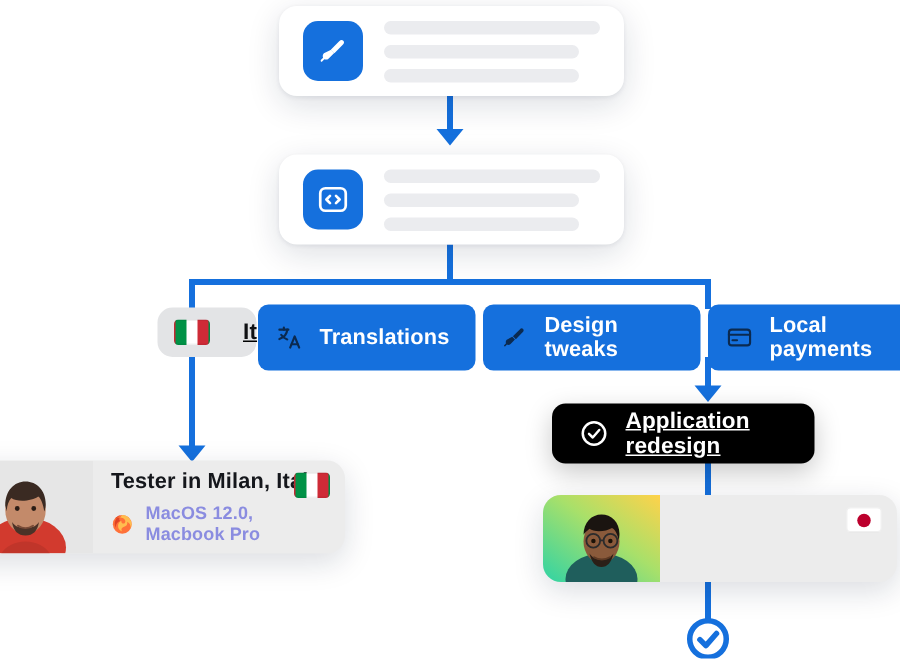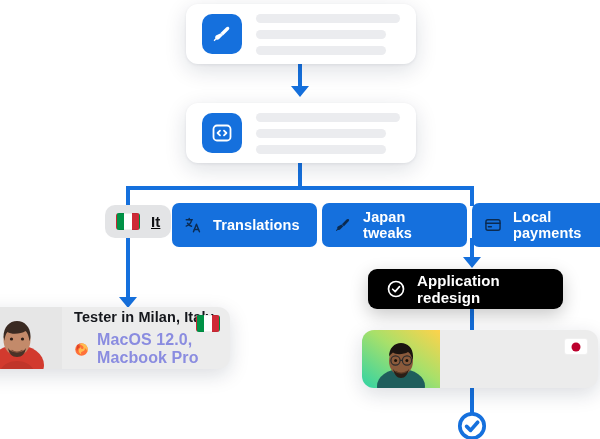--- a/index.html
+++ b/index.html
@@ -32,21 +32,21 @@
   .sq-icon{
     width:40px;height:40px;border-radius:10px;background:#1570dd;
     display:flex;align-items:center;justify-content:center;flex:0 0 auto;
   }
   .bars{display:flex;flex-direction:column;gap:7px;flex:1 1 auto;}
   .bar{height:9px;border-radius:5px;background:#ebecef;}
 
   
   .country-badge{
     position:absolute;background:#e3e4e6;border-radius:10px;
-    display:flex;align-items:center;gap:11px;padding:7px 11px;
+    display:flex;align-items:center;gap:22px;padding:7px 11px;
     box-sizing:border-box;
     text-decoration:underline;
   }
   .flag{
     width:24px;height:17px;border-radius:3px;overflow:hidden;
     display:block;flex:0 0 auto;border:1px solid rgba(0,0,0,.06);
     box-sizing:border-box;background:#fff;
   }
   .flag-it{background:linear-gradient(to right,#009246 0 33.3%,#fff 33.3% 66.6%,#ce2b37 66.6% 100%);}
   .flag-jp{position:relative;background:#fff;}
@@ -80,21 +80,21 @@
     position:absolute;background:#ececec;border-radius:12px;
     box-shadow:0 6px 20px rgba(16,30,54,.15);
     display:flex;align-items:stretch;overflow:hidden;box-sizing:border-box;
   }
   .tester-body{
     flex:1 1 auto;display:flex;flex-direction:column;justify-content:center;
     gap:6px;padding:0 12px;position:relative;
   }
   .tester-name{font-size:14.5px;font-weight:700;color:#15171c;letter-spacing:.1px;}
   .tester-meta{display:flex;align-items:center;gap:8px;}
-  .tester-meta-text{font-size:16px;color:#8a8ce0;font-weight:600;letter-spacing:.1px;}
+  .tester-meta-text{font-size:12px;color:#8a8ce0;font-weight:600;letter-spacing:.1px;}
   .corner-flag{position:absolute;top:8px;right:10px;width:24px;height:17px;}
   .avatar{flex:0 0 auto;overflow:hidden;position:relative;}
   .avatar svg{display:block;width:100%;height:100%;}
 
   .check-bottom{position:absolute;}
 </style>
 </head>
 <body>
 
 <div class="stage">
@@ -167,37 +167,37 @@
       <span>Translations</span>
     </div>
 
     <div class="pill">
       <span class="glyph">
         <svg width="18" height="18" viewBox="0 0 24 24" fill="#0b2a50">
           <path d="M19.6 4.4c.9.9.6 2-.4 3L13.2 13.5l-2.6-2.6 6.1-6.1c1-1 2-1.3 2.9-.4z"></path>
           <path d="M10 11.4l2.4 2.4-3.9 3.9c-.9.9-2.2 1.1-3.2.6L3.8 19.8c-.3.3-.8.2-1-.2-.2-.3-.1-.7.2-1l1.5-1.5c-.5-1-.3-2.3.6-3.2z"></path>
         </svg>
       </span>
-      <span>Japan tweaks</span>
+      <span>Design tweaks</span>
     </div>
 
     <div class="pill">
       <span class="glyph">
         <svg width="18" height="18" viewBox="0 0 24 24" fill="none" stroke="#0b2a50" stroke-width="1.9" stroke-linecap="round" stroke-linejoin="round">
           <rect x="2.6" y="5" width="18.8" height="14" rx="2.6"></rect>
           <path d="M2.6 9.6h18.8"></path>
           <path d="M5.8 14.4h4"></path>
         </svg>
       </span>
       <span>Local payments</span>
     </div>
   </div>
 
 
-  <div class="black-pill" style="left:368px;top:269px;width:195px;height:40px;">
+  <div class="black-pill" style="left:368px;top:269px;width:175px;height:40px;text-decoration:underline;">
     <span class="glyph" style="width:20px;height:20px;display:flex;align-items:center;justify-content:center;flex:0 0 auto;">
       <svg width="20" height="20" viewBox="0 0 24 24" fill="none" stroke="#ffffff" stroke-width="2" stroke-linecap="round" stroke-linejoin="round">
         <circle cx="12" cy="12" r="9"></circle>
         <polyline points="8,12.3 11,15.2 16.2,9.2"></polyline>
       </svg>
     </span>
     <span>Application redesign</span>
   </div>
 
   <div class="tester-card" style="left:-28px;top:307px;width:258px;height:62px;">

